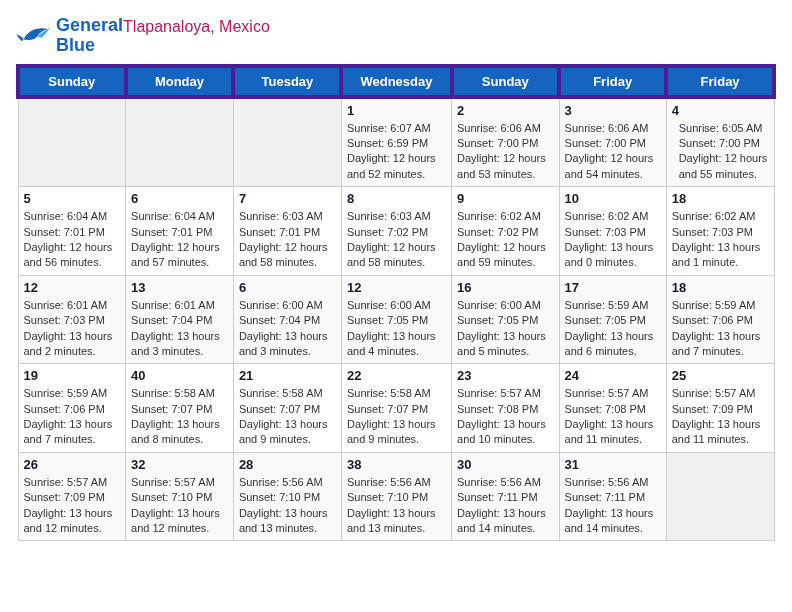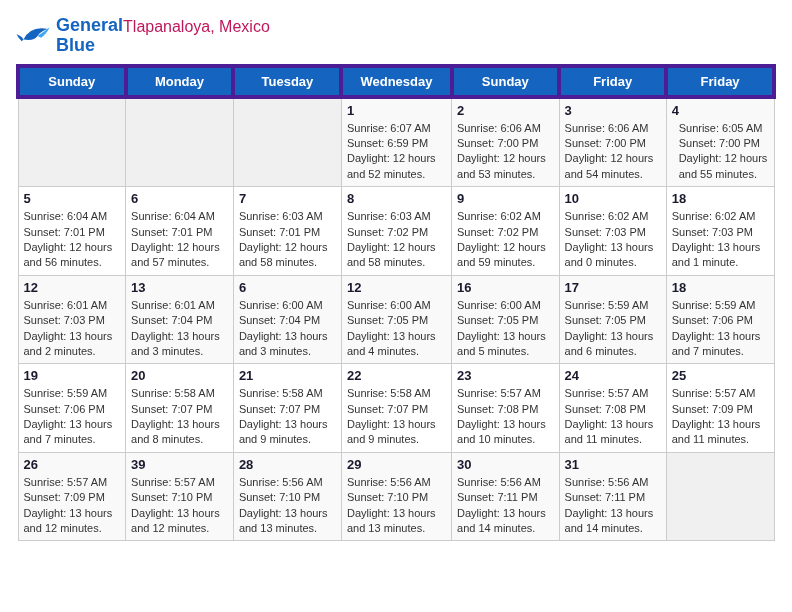--- a/index.html
+++ b/index.html
@@ -239,21 +239,21 @@
         </td>
       </tr>
       <tr>
         <td>
           <div class="day-num">19</div>
           <div class="day-info" style="white-space: pre-line;">Sunrise: 5:59 AM
 Sunset: 7:06 PM
 Daylight: 13 hours and 7 minutes.</div>
         </td>
         <td>
-          <div class="day-num">20</div>
+          <div class="day-num">40</div>
           <div class="day-info" style="white-space: pre-line;">Sunrise: 5:58 AM
 Sunset: 7:07 PM
 Daylight: 13 hours and 8 minutes.</div>
         </td>
         <td>
           <div class="day-num">21</div>
           <div class="day-info" style="white-space: pre-line;">Sunrise: 5:58 AM
 Sunset: 7:07 PM
 Daylight: 13 hours and 9 minutes.</div>
         </td>
@@ -283,33 +283,33 @@
         </td>
       </tr>
       <tr>
         <td>
           <div class="day-num">26</div>
           <div class="day-info" style="white-space: pre-line;">Sunrise: 5:57 AM
 Sunset: 7:09 PM
 Daylight: 13 hours and 12 minutes.</div>
         </td>
         <td>
-          <div class="day-num">39</div>
+          <div class="day-num">32</div>
           <div class="day-info" style="white-space: pre-line;">Sunrise: 5:57 AM
 Sunset: 7:10 PM
 Daylight: 13 hours and 12 minutes.</div>
         </td>
         <td>
           <div class="day-num">28</div>
           <div class="day-info" style="white-space: pre-line;">Sunrise: 5:56 AM
 Sunset: 7:10 PM
 Daylight: 13 hours and 13 minutes.</div>
         </td>
         <td>
-          <div class="day-num">29</div>
+          <div class="day-num">38</div>
           <div class="day-info" style="white-space: pre-line;">Sunrise: 5:56 AM
 Sunset: 7:10 PM
 Daylight: 13 hours and 13 minutes.</div>
         </td>
         <td>
           <div class="day-num">30</div>
           <div class="day-info" style="white-space: pre-line;">Sunrise: 5:56 AM
 Sunset: 7:11 PM
 Daylight: 13 hours and 14 minutes.</div>
         </td>

